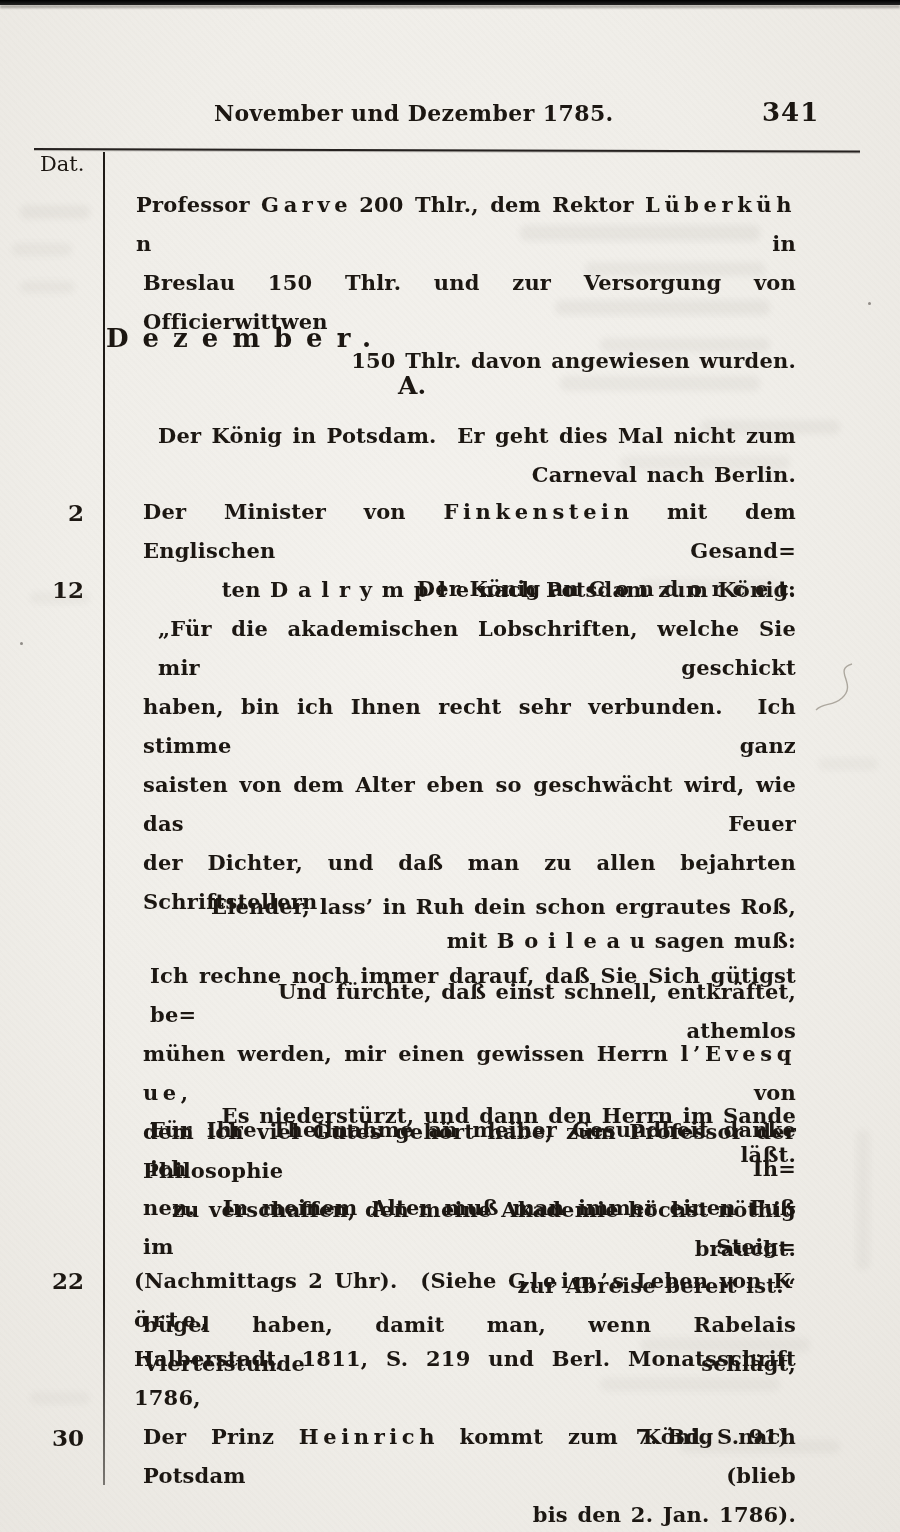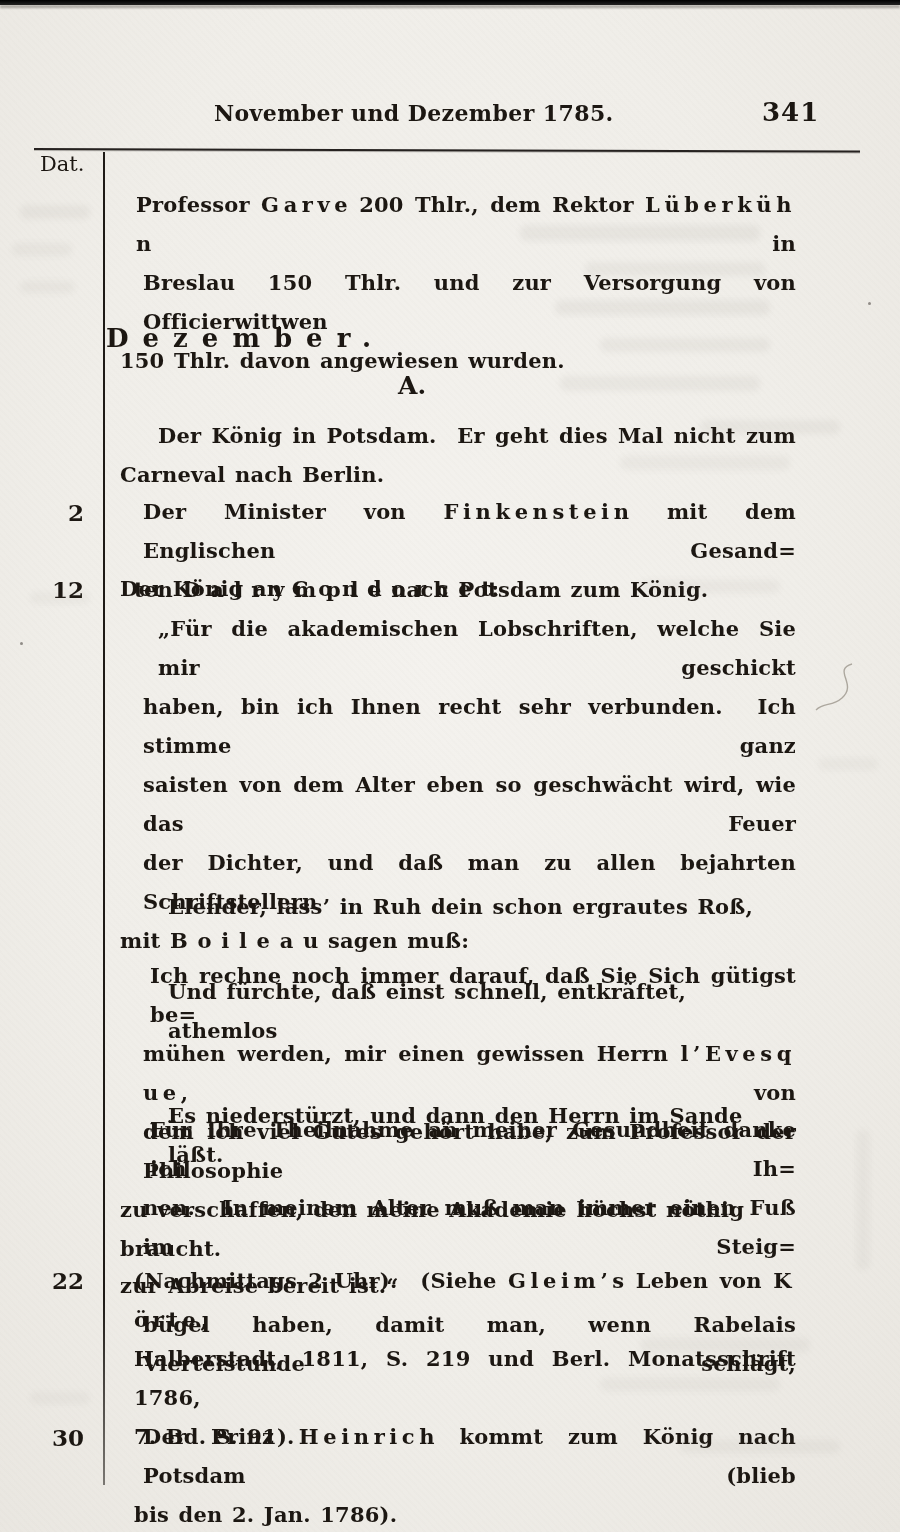--- a/index.html
+++ b/index.html
@@ -13,21 +13,21 @@
   }
   .top-edge{position:absolute;left:0;top:0;width:900px;height:5px;background:linear-gradient(#000,#222);}
   .top-edge-soft{position:absolute;left:0;top:5px;width:900px;height:3px;background:rgba(40,35,30,.35);filter:blur(1px);}
   .running-title{position:absolute;left:214px;top:100px;font-weight:700;font-size:22px;letter-spacing:.4px;white-space:nowrap;}
   .page-number{position:absolute;left:762px;top:97px;font-weight:700;font-size:26px;letter-spacing:1px;}
   .head-rule{position:absolute;left:34px;top:148px;width:826px;height:2px;background:#262220;transform:rotate(.18deg);transform-origin:left center;box-shadow:0 1px 0 rgba(38,34,32,.25);}
   .dat-label{position:absolute;left:40px;top:152px;font-weight:400;font-size:21px;}
   .v-rule{position:absolute;left:103px;top:152px;width:2px;height:1333px;background:linear-gradient(#1e1a16 0 86%, rgba(30,26,22,.55));}
   .date{position:absolute;left:0;width:84px;text-align:right;font-weight:700;font-size:23px;line-height:39px;}
   .blk{position:absolute;left:120px;width:676px;}
-  .ln{font-weight:700;font-size:21px;line-height:39px;letter-spacing:.2px;white-space:pre-wrap;word-spacing:2px;}
+  .ln{font-weight:700;font-size:21px;line-height:39px;letter-spacing:.2px;white-space:pre-wrap;word-spacing:2px;text-align:right;}
   .j{text-align:justify;text-align-last:justify;margin-left:23px;}
   .i14{margin-left:14px;} .i16{margin-left:16px;} .i30{margin-left:30px;}
   .i38{margin-left:38px;} .i48{margin-left:48px;margin-top:46px;}
   .month-heading{position:absolute;left:120px;top:323px;width:676px;text-align:left;font-weight:700;font-size:26px;letter-spacing:14px;text-indent:14px;transform:translateX(-28px);}
   .section-letter{position:absolute;left:398px;top:371px;font-weight:700;font-size:25px;}
   .smudge{position:absolute;background:rgba(100,93,84,.9);filter:blur(3px);border-radius:6px;pointer-events:none;}
   .speck{position:absolute;background:rgba(30,25,20,.45);border-radius:50%;}
   .hair{position:absolute;left:812px;top:660px;opacity:.65;}
 </style>
 </head>

